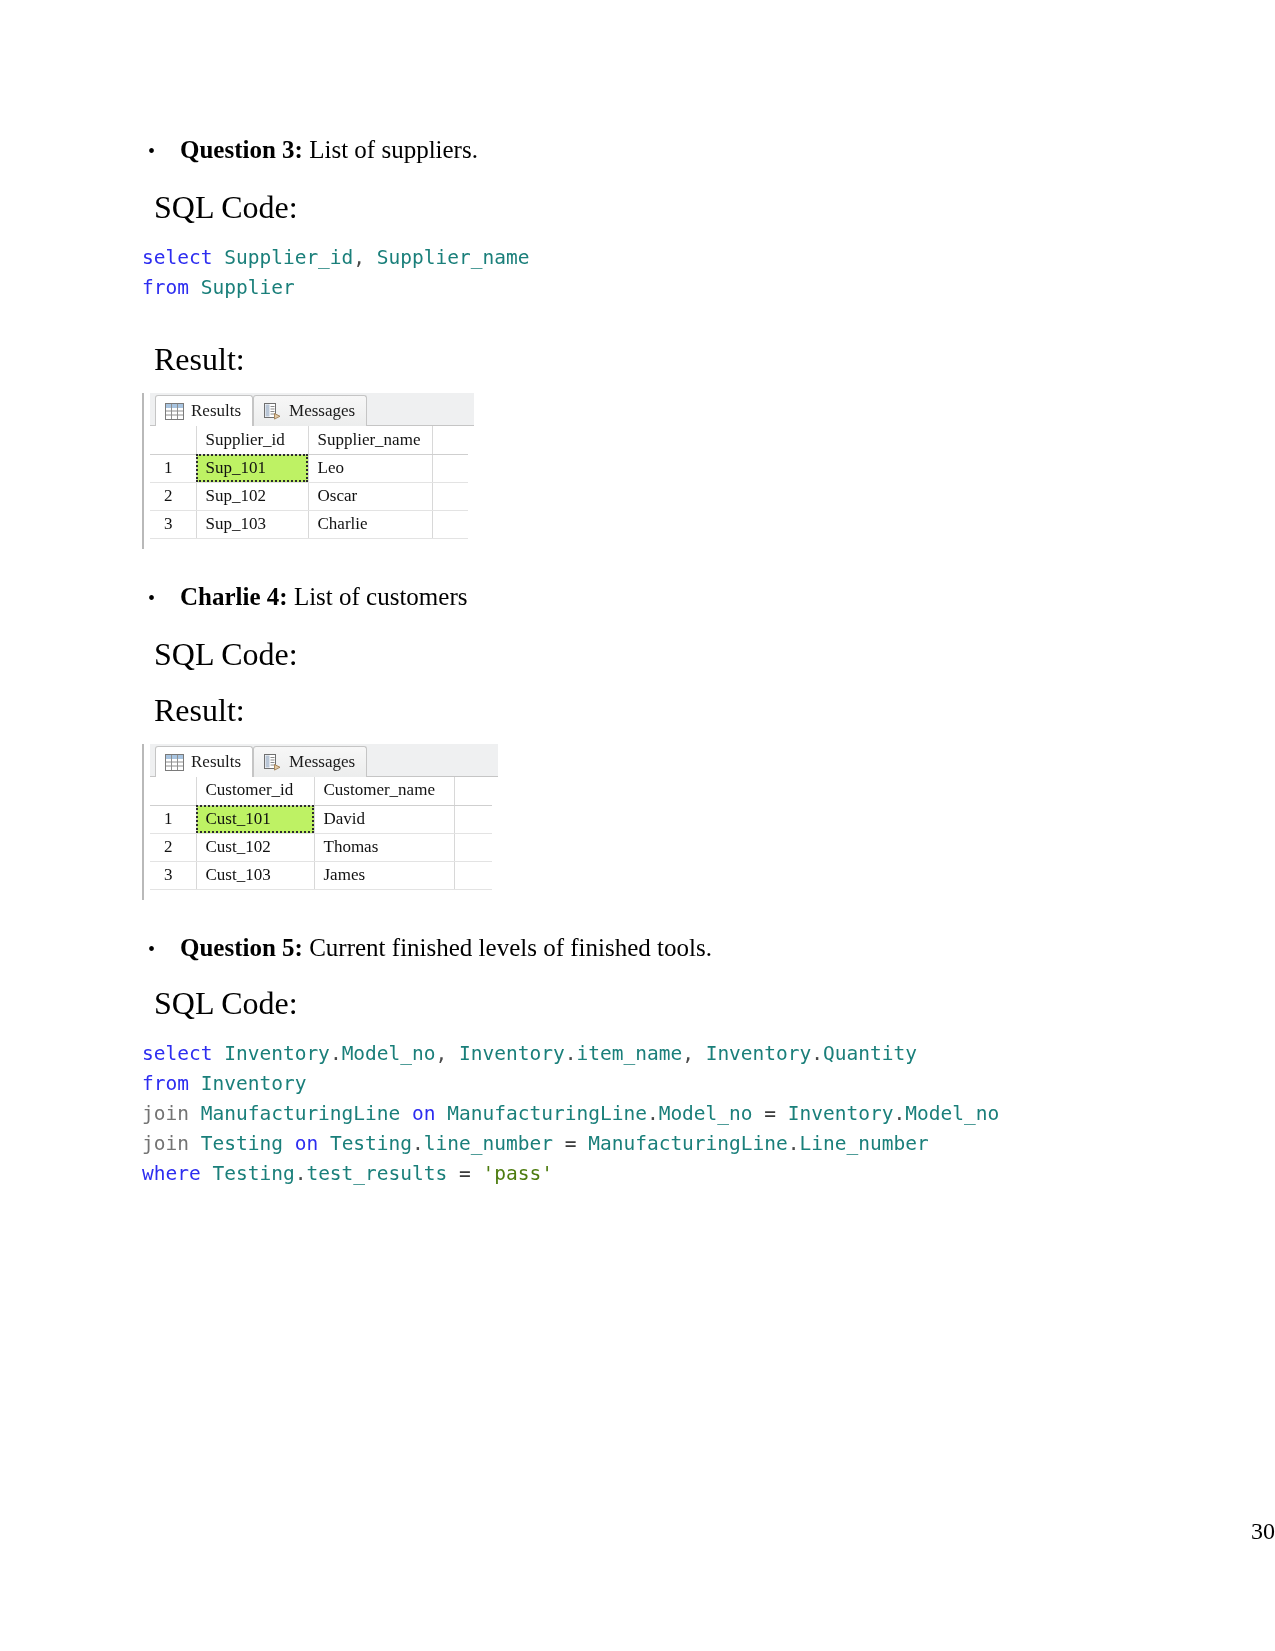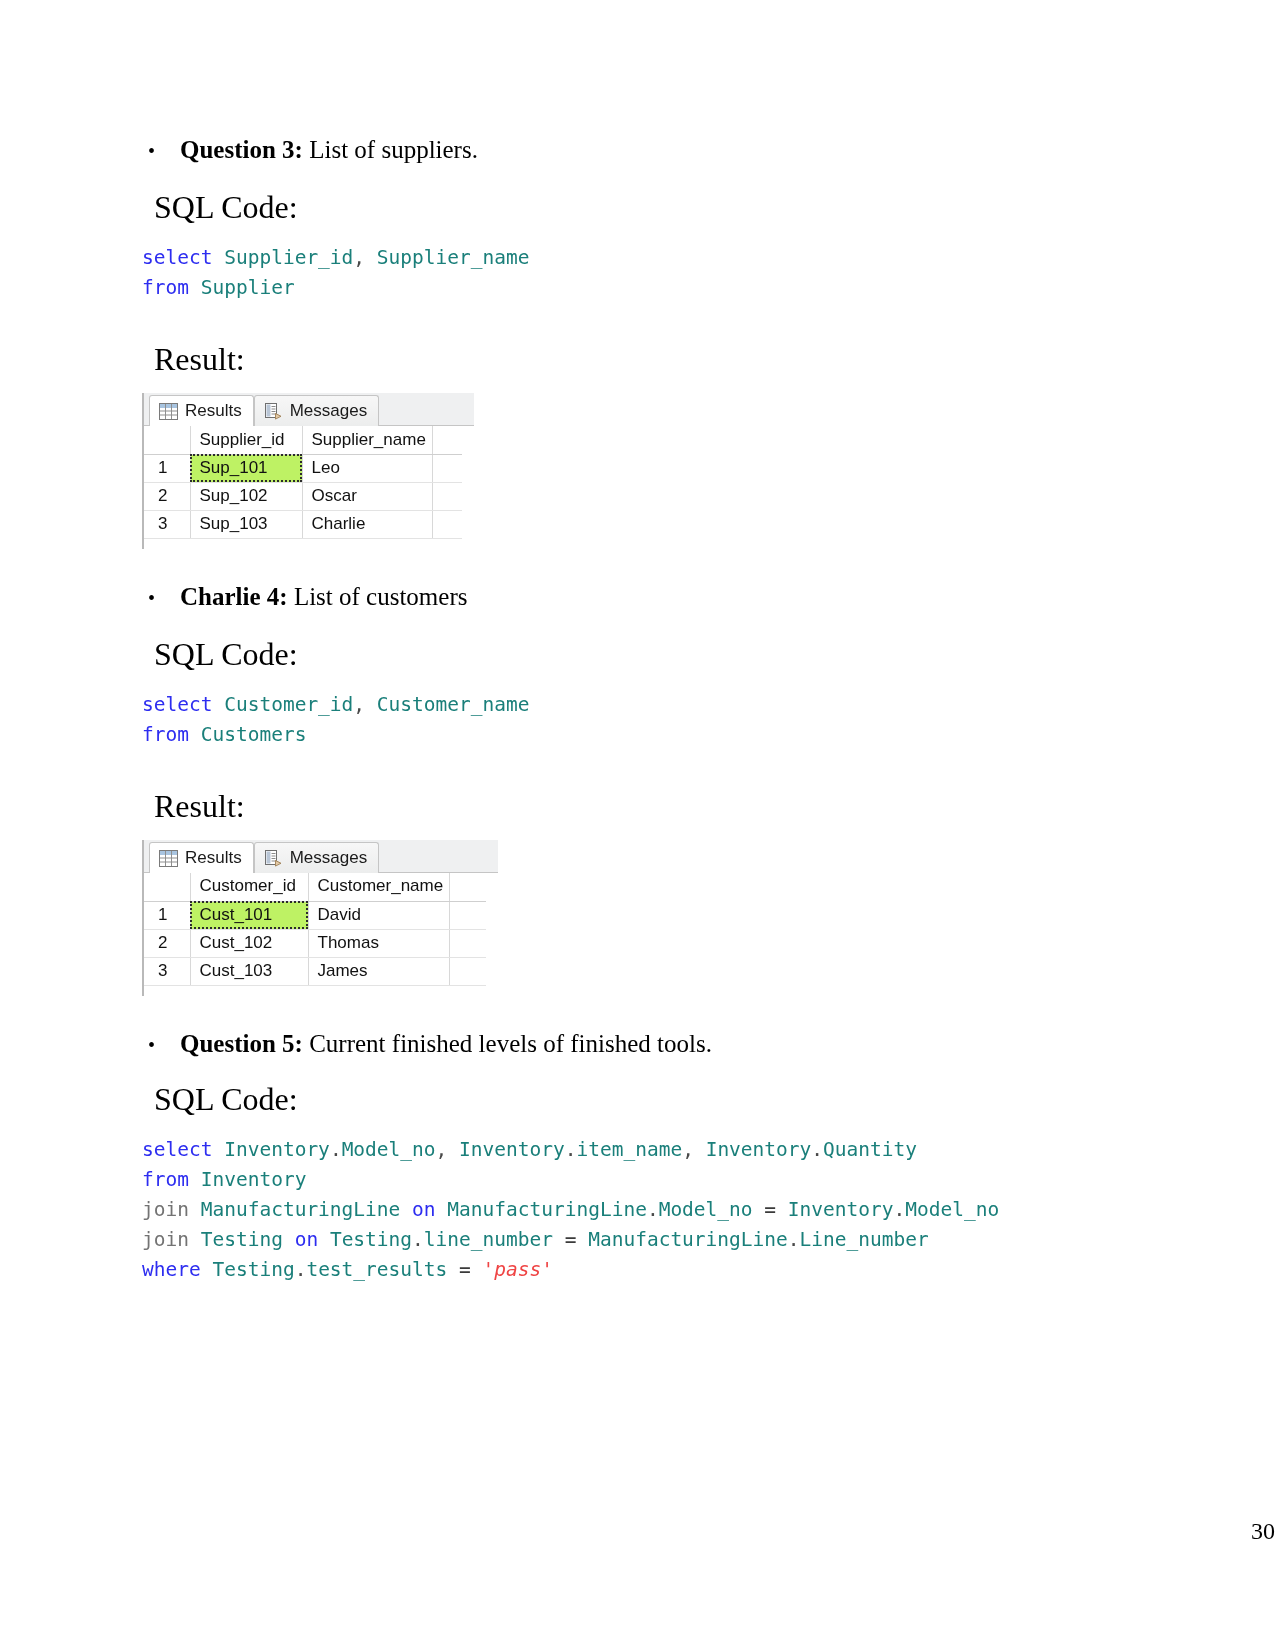--- a/index.html
+++ b/index.html
@@ -62,32 +62,33 @@
     font-size: 19.5px;
     line-height: 30px;
     white-space: pre;
     letter-spacing: 0px;
     margin: 0;
   }
   .kw  { color: #2d2df0; }       
   .kw2 { color: #737373; }       
   .id  { color: #1a7f7a; }       
   .punc{ color: #4a4a4a; }
-  .str { color: #ef4444; font-style: italic; }       
+  .str { color: #4d7c0f; }       
   .op  { color: #3a3a3a; }
 
   
   .ssms {
     position: relative;
     background: #ffffff;
     font-family: "Liberation Sans", sans-serif;
   }
   .ssms-inner {
     border-left: 2px solid #b9b9b9;
-    padding-left: 0px;
+    padding-left: 6px;
+    font-family: Liberation Serif, serif;
   }
   .tabstrip {
     position: relative;
     height: 33px;
     background: #eff0f1;
     border-bottom: 1px solid #c5c5c5;
     display: flex;
     align-items: flex-end;
     padding-left: 5px;
   }
@@ -232,22 +233,20 @@
             </table>
           </div>
           <div class="grid-bottom"></div>
         </div>
       </div>
       <div class="q-item" style="margin-bottom: 22px;">
         <span class="q-bullet">•</span>
         <span class="q-text"><span class="q-label">Charlie 4:</span><span class="q-rest"> List of customers</span></span>
       </div>
       <p class="para" style="margin-bottom: 16px;">SQL Code:</p>
-      <div class="code" style="margin-bottom: 36px;"><span class="kw">select</span><span class="op"> </span><span class="id">Customer_id</span><span class="punc">,</span><span class="op"> </span><span class="id">Customer_name</span>
-<span class="kw">from</span><span class="op"> </span><span class="id">Customers</span></div>
       <p class="para" style="margin-bottom: 14px;">Result:</p>
       <div class="ssms" style="width: 356px; margin-bottom: 32px;">
         <div class="ssms-inner">
           <div class="tabstrip">
             <div class="tab active">
               <svg class="tab-icon" viewBox="0 0 19 17">
     <rect x="0.5" y="0.5" width="18" height="16" fill="#ffffff" stroke="#7a7a7a"></rect>
     <rect x="1" y="1" width="17" height="4" fill="#a8c4e0"></rect>
     <line x1="1" y1="8" x2="18" y2="8" stroke="#8f8f8f" stroke-width="1"></line>
     <line x1="1" y1="12" x2="18" y2="12" stroke="#8f8f8f" stroke-width="1"></line>

